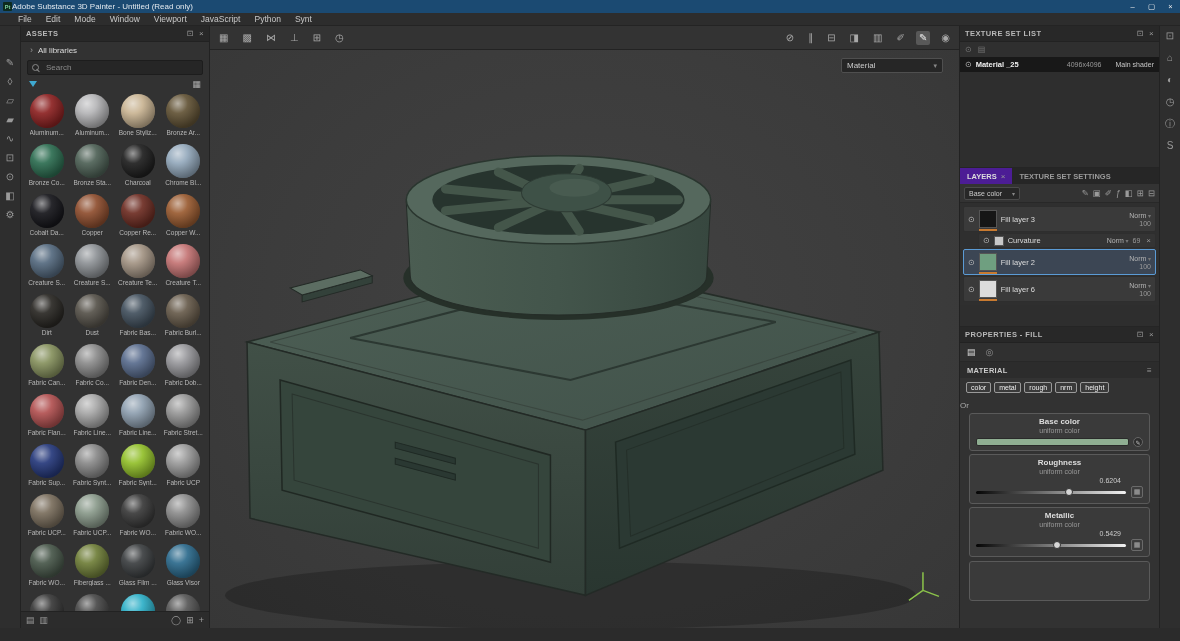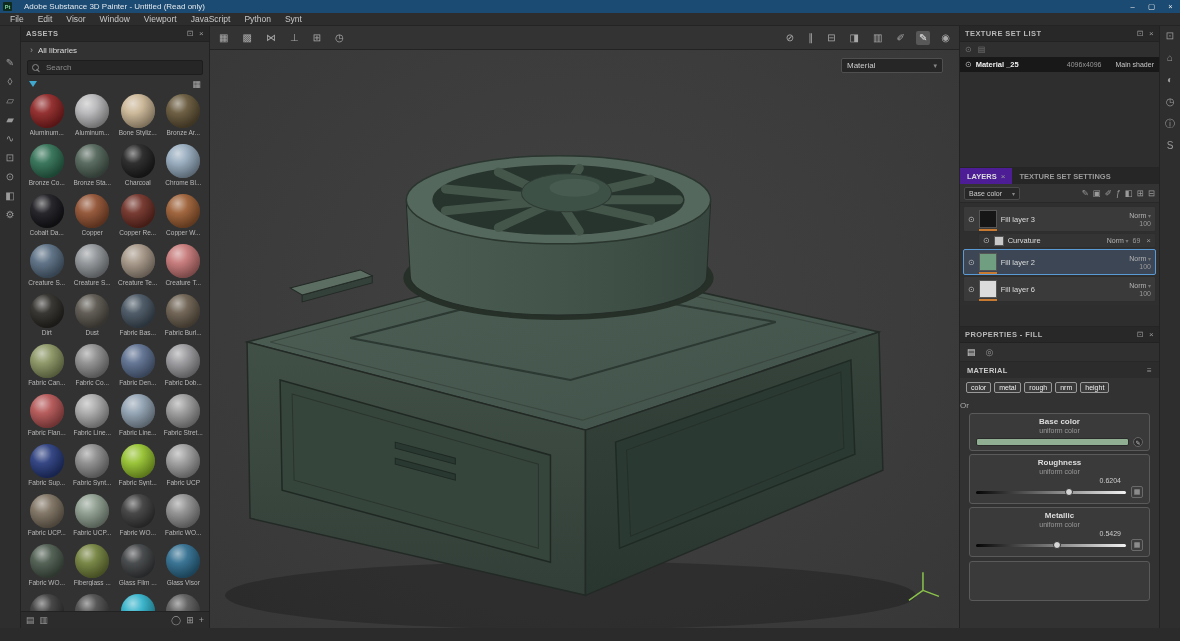--- a/index.html
+++ b/index.html
@@ -3,28 +3,28 @@
 <meta charset="utf-8">
 <style>
   * { margin:0; padding:0; box-sizing:border-box; }
   html,body { background:#1a1a1a; }
   .window {
     width:1180px; height:641px; position:relative; overflow:hidden;
     background:#2b2b2b; font-family:"Liberation Sans", sans-serif; color:#ccc;
     user-select:none;
   }
   
-  .titlebar { height:13px; background:#1b4a72; display:flex; align-items:center; gap:12px; padding-left:3px; }
+  .titlebar { height:13px; background:#1b4a72; display:flex; align-items:center; gap:0; padding-left:3px; }
   .app-badge { width:9px; height:9px; background:#0e2b1e; color:#7fd4a0; font-size:5.5px; font-weight:bold;
     display:flex; align-items:center; justify-content:center; border-radius:1px; }
   .title-text { font-size:8px; color:#e2e8ee; }
   .win-controls { margin-left:auto; display:flex; height:100%; }
   .win-btn { width:19px; display:flex; align-items:center; justify-content:center; font-size:7.5px; color:#eee; }
   
-  .menubar { height:13px; background:#2d2d2d; border-bottom:1px solid #242424; display:flex; align-items:center; padding-left:3px; }
+  .menubar { height:13px; background:#2d2d2d; border-bottom:1px solid #242424; display:flex; align-items:center; padding-left:11px; }
   .menu-item { font-size:8.5px; color:#c8c8c8; padding:0 7px; }
   
   .main-row { display:flex; height:602px; }
   
   .left-strip { width:21px; background:#2e2e2e; border-right:1px solid #222; display:flex; flex-direction:column;
     align-items:center; padding-top:32px; gap:9px; }
   .strip-icon { font-size:10px; color:#9a9a9a; line-height:1; }
   
   .assets-panel { width:189px; background:#323232; border-right:1px solid #222; display:flex; flex-direction:column; }
   .panel-header { height:16px; flex:none; background:#282828; border-bottom:1px solid #222; display:flex; align-items:center;
@@ -155,21 +155,21 @@
         <span class="win-btn">▢</span>
         <span class="win-btn">×</span>
       </span>
   </div>
 
   <div class="menubar">
     <span style="display:flex">
 
     <span class="menu-item">File</span>
         <span class="menu-item">Edit</span>
-        <span class="menu-item">Visor</span>
+        <span class="menu-item">Mode</span>
         <span class="menu-item">Window</span>
         <span class="menu-item">Viewport</span>
         <span class="menu-item">JavaScript</span>
         <span class="menu-item">Python</span>
         <span class="menu-item">Synt</span>
       </span>
   </div>
 
   <div class="main-row">
 

